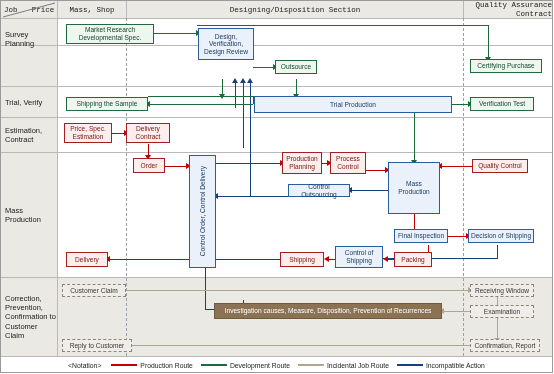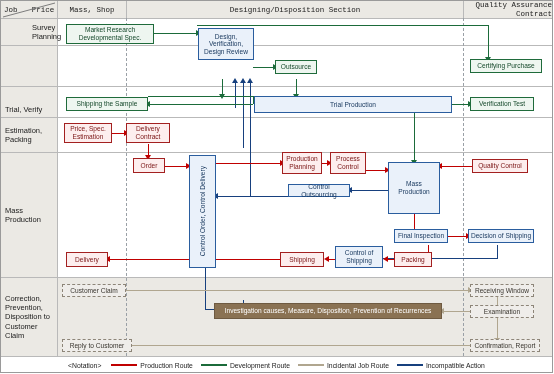--- a/index.html
+++ b/index.html
@@ -100,25 +100,25 @@
   <div class="hdr" style="left:2px;top:2px;width:26px;height:15px;justify-content:flex-start;padding-left:2px;">Job</div>
   <div class="hdr" style="left:30px;top:2px;width:26px;height:15px;">Price</div>
   <div class="hdr" style="left:58px;top:2px;width:68px;height:15px;">Mass, Shop</div>
   <div class="hdr" style="left:127px;top:2px;width:336px;height:15px;">Designing/Disposition Section</div>
   <div class="hdr" style="left:464px;top:2px;width:88px;height:15px;line-height:1.1;">Quality Assurance Contract</div>
 
   <svg style="position:absolute;left:1px;top:1px;width:56px;height:17px;">
     <line x1="2" y1="16" x2="54" y2="2" stroke="#7d7d7d" stroke-width="1"></line>
   </svg>
 
-  <div class="rowlbl" style="left:2px;top:19px;width:54px;height:26px;margin-left:27px;">Survey Planning</div>
-  <div class="rowlbl" style="left:2px;top:94px;width:54px;height:30px;">Trial, Verify</div>
-  <div class="rowlbl" style="left:2px;top:118px;width:54px;height:34px;">Estimation, Packing</div>
+  <div class="rowlbl" style="left:2px;top:26px;width:54px;height:26px;">Survey Planning</div>
+  <div class="rowlbl" style="left:2px;top:87px;width:54px;height:30px;">Trial, Verify</div>
+  <div class="rowlbl" style="left:2px;top:118px;width:54px;height:34px;">Estimation, Contract</div>
   <div class="rowlbl" style="left:2px;top:153px;width:54px;height:124px;">Mass Production</div>
-  <div class="rowlbl" style="left:2px;top:278px;width:54px;height:78px;line-height:1.25;">Correction, Prevention, Disposition to Customer Claim</div>
+  <div class="rowlbl" style="left:2px;top:278px;width:54px;height:78px;line-height:1.25;">Correction, Prevention, Confirmation to Customer Claim</div>
 
   <div class="ln h-green" style="left:154px;top:33px;width:44px;"></div>
   <div class="ar ar-r-green" style="left:196px;top:30px;"></div>
 
   <div class="ln h-green" style="left:253px;top:67px;width:22px;"></div>
   <div class="ar ar-r-green" style="left:273px;top:64px;"></div>
 
   <div class="ln h-green" style="left:197px;top:25px;width:291px;"></div>
   <div class="ln v-green" style="left:488px;top:25px;height:34px;"></div>
   <div class="ar ar-d-green" style="left:485px;top:57px;"></div>

